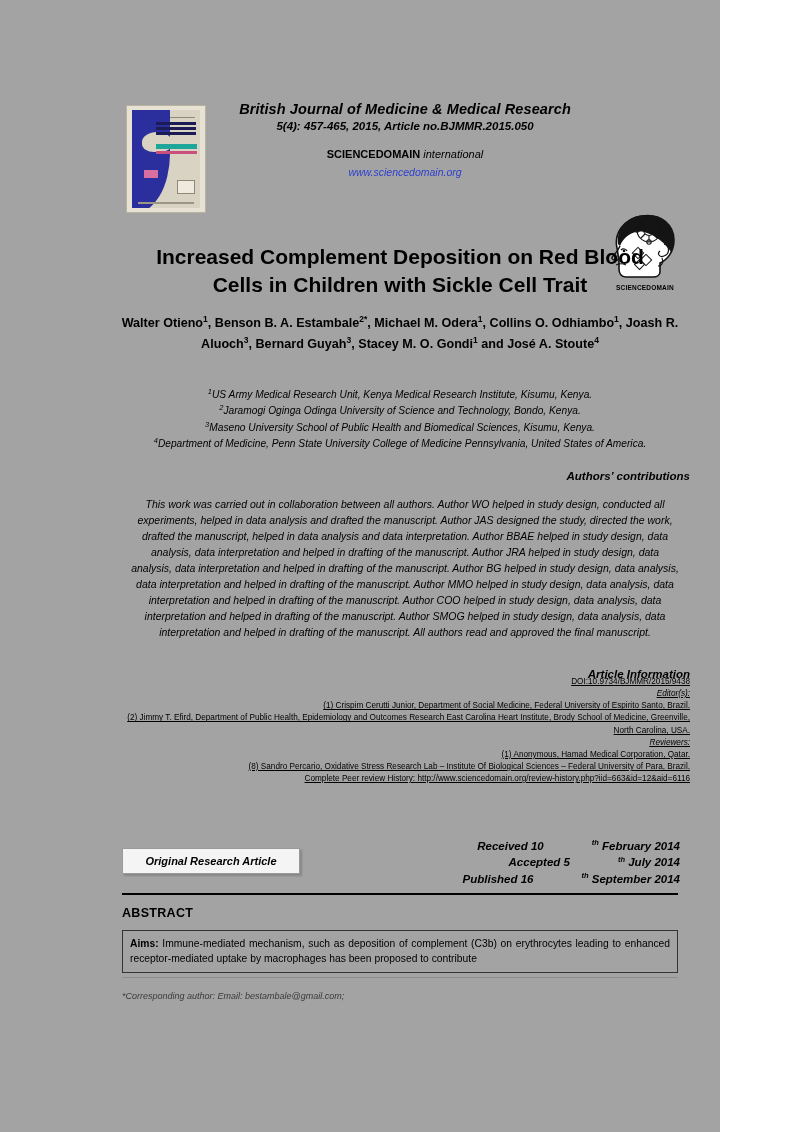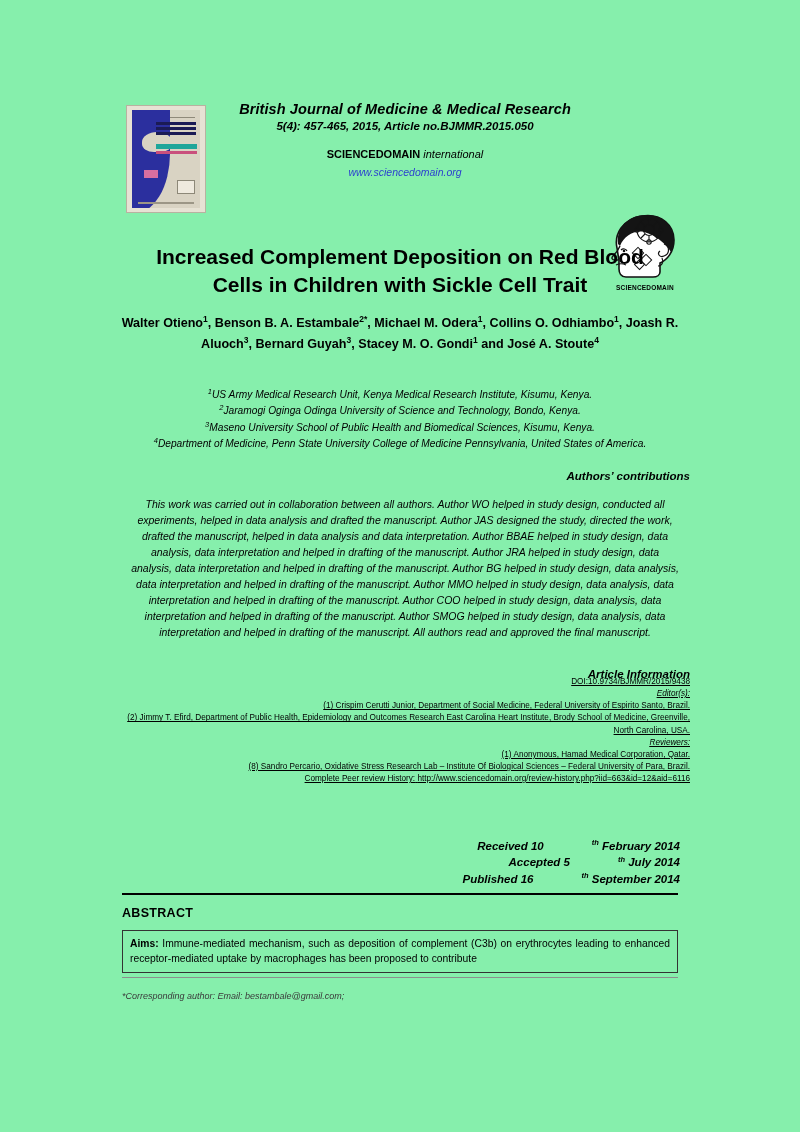--- a/index.html
+++ b/index.html
@@ -6,23 +6,23 @@
     margin: 0;
     padding: 0;
     background: #ffffff;
   }
   body {
     font-family: "Liberation Sans", sans-serif;
     color: #000000;
   }
   .page {
     position: relative;
-    width: 800px;
+    width: 720px;
     height: 1132px;
-    background: #86efac;
+    background: #a3a3a3;
     overflow: hidden;
     box-sizing: border-box;
   }
 
   
   .masthead {
     position: absolute;
     left: 0;
     top: 100px;
     width: 800px;
@@ -490,20 +490,21 @@
       <span class="ai-link">http://www.sciencedomain.org/review-history.php?iid=663&amp;id=12&amp;aid=6116</span>
     </span>
   </div>
 
   <div class="dates">
     <div>Received 10<sup>th</sup> February 2014</div>
     <div>Accepted 5<sup>th</sup> July 2014</div>
     <div>Published 16<sup>th</sup> September 2014</div>
   </div>
 
+  <div class="orig-box">Original Research Article</div>
 
   <div class="rule-thick" id="rule-abstract-top"></div>
   <div class="abstract-head">ABSTRACT</div>
 
   <div class="abstract-box">
     <b>Aims:</b>
     <span>Immune-mediated mechanism, such as deposition of complement (C3b) on erythrocytes leading to enhanced receptor-mediated uptake by macrophages has been proposed to contribute</span>
   </div>
 
   <div class="rule-thin" id="rule-footer"></div>

